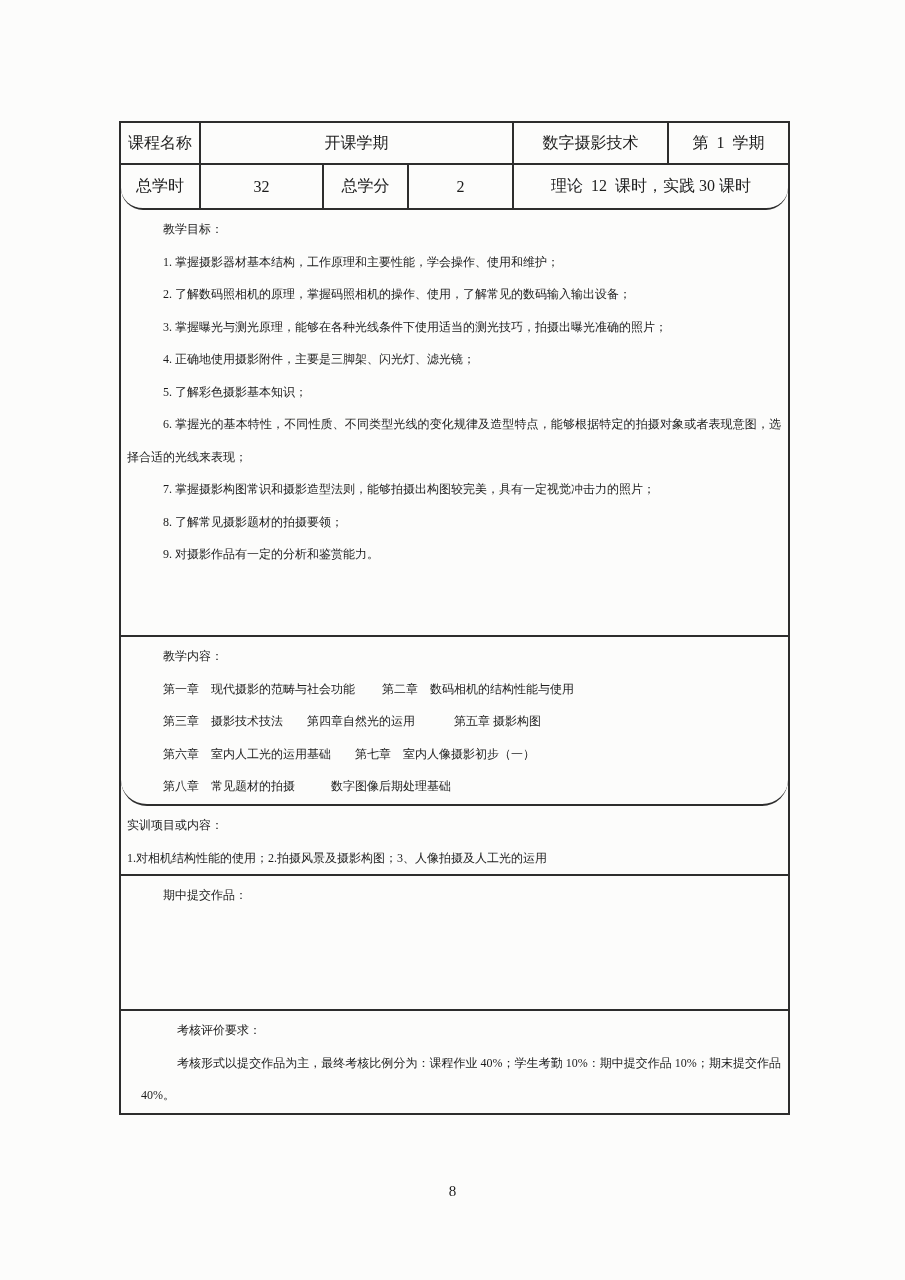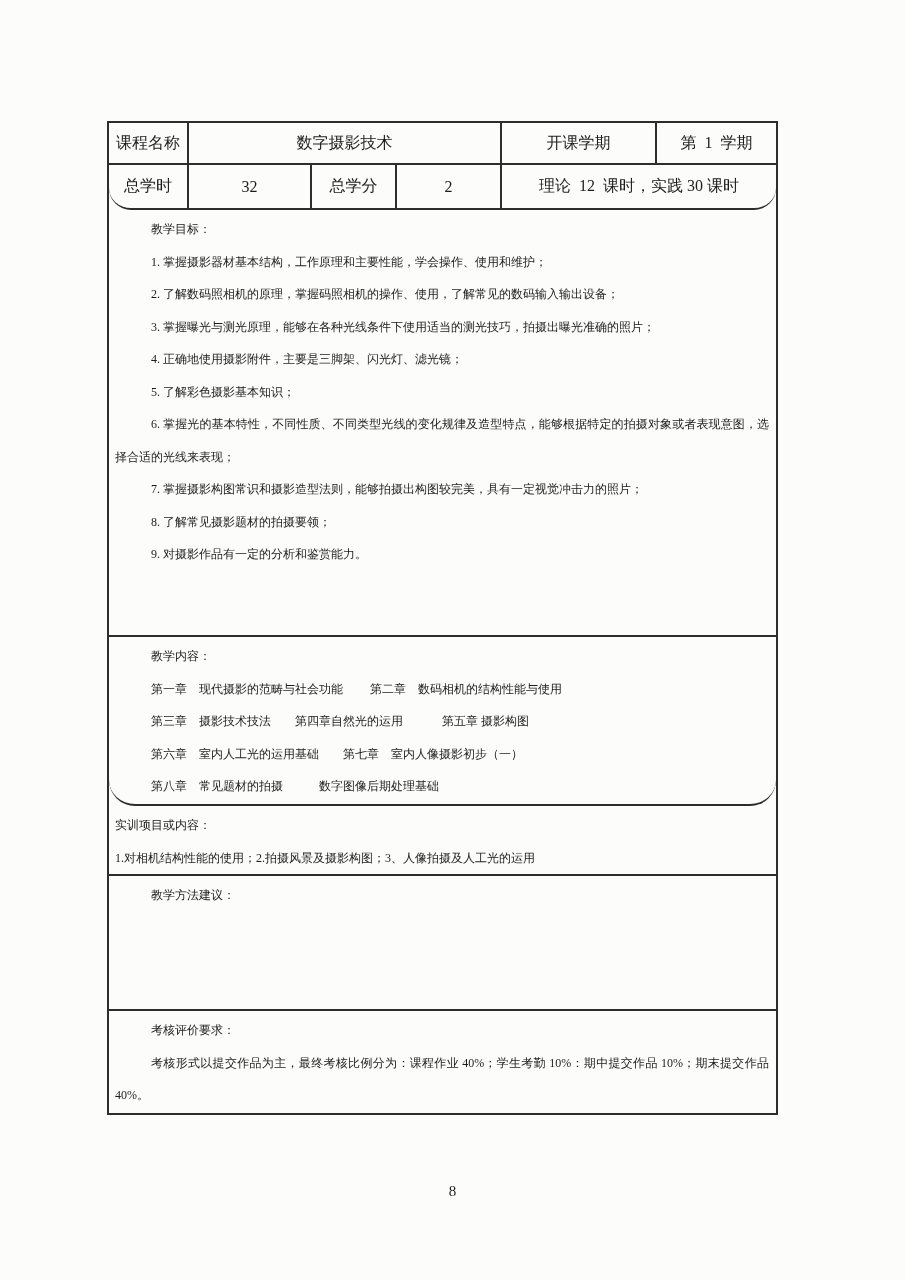--- a/index.html
+++ b/index.html
@@ -9,21 +9,21 @@
     width: 905px;
     height: 1280px;
     margin: 0 auto;
     background: #fcfcfb;
     font-family: "Liberation Serif", "DejaVu Serif", serif;
     color: #1c1c1c;
     overflow: hidden;
   }
   .doc-table {
     position: absolute;
-    left: 107px;
+    left: 119px;
     top: 121px;
     width: 671px;
     border: 2px solid #2d2d2d;
   }
   .hrow { display: grid; border-bottom: 2px solid #2d2d2d; }
   .hrow-1 { grid-template-columns: 80px 313px 155px 1fr; height: 42px; }
   .hrow-2 { grid-template-columns: 80px 123px 85px 105px 1fr; height: 45px; border-radius: 22px; }
   .hcell {
     display: flex;
     align-items: center;
@@ -42,41 +42,41 @@
     overflow: hidden;
   }
   .sec:last-child { border-bottom: none; }
   .sec p { margin: 0; text-align: justify; }
   .sec p.chap { text-align: left; }
   .indent { text-indent: 36px; }
   .sec-goals { height: 427px; }
   .sec-content { height: 169px; border-radius: 26px; }
   .sec-practice { height: 70px; }
   .sec-method { height: 135px; }
-  .sec-assessment { height: 102px; }
+  .sec-assessment { height: 102px; margin-left: 14px; }
   .page-number {
     position: absolute;
     left: 0;
     right: 0;
     top: 1183px;
     text-align: center;
     font-size: 15px;
     color: #222;
   }
 </style>
 </head>
 <body>
 
 <div class="page">
   <div class="doc-table">
 
     <div class="hrow hrow-1">
       <div class="hcell">课程名称</div>
+      <div class="hcell">开课学期</div>
       <div class="hcell">数字摄影技术</div>
-      <div class="hcell">开课学期</div>
       <div class="hcell">第  1  学期</div>
     </div>
 
     <div class="hrow hrow-2">
       <div class="hcell">总学时</div>
       <div class="hcell">32</div>
       <div class="hcell">总学分</div>
       <div class="hcell">2</div>
       <div class="hcell">理论  12  课时，实践 30 课时</div>
     </div>
@@ -101,21 +101,21 @@
       <p class="indent chap">第六章　室内人工光的运用基础　　第七章　室内人像摄影初步（一）</p>
       <p class="indent chap">第八章　常见题材的拍摄　　　数字图像后期处理基础</p>
     </div>
 
     <div class="sec sec-practice">
       <p>实训项目或内容：</p>
       <p>1.对相机结构性能的使用；2.拍摄风景及摄影构图；3、人像拍摄及人工光的运用</p>
     </div>
 
     <div class="sec sec-method">
-      <p class="indent">教学方法建议：</p>
+      <p class="indent">期中提交作品：</p>
     </div>
 
     <div class="sec sec-assessment">
       <p class="indent">考核评价要求：</p>
       <p class="indent">考核形式以提交作品为主，最终考核比例分为：课程作业 40%；学生考勤 10%：期中提交作品 10%；期末提交作品 40%。</p>
     </div>
 
   </div>
 
   <div class="page-number">8</div>

